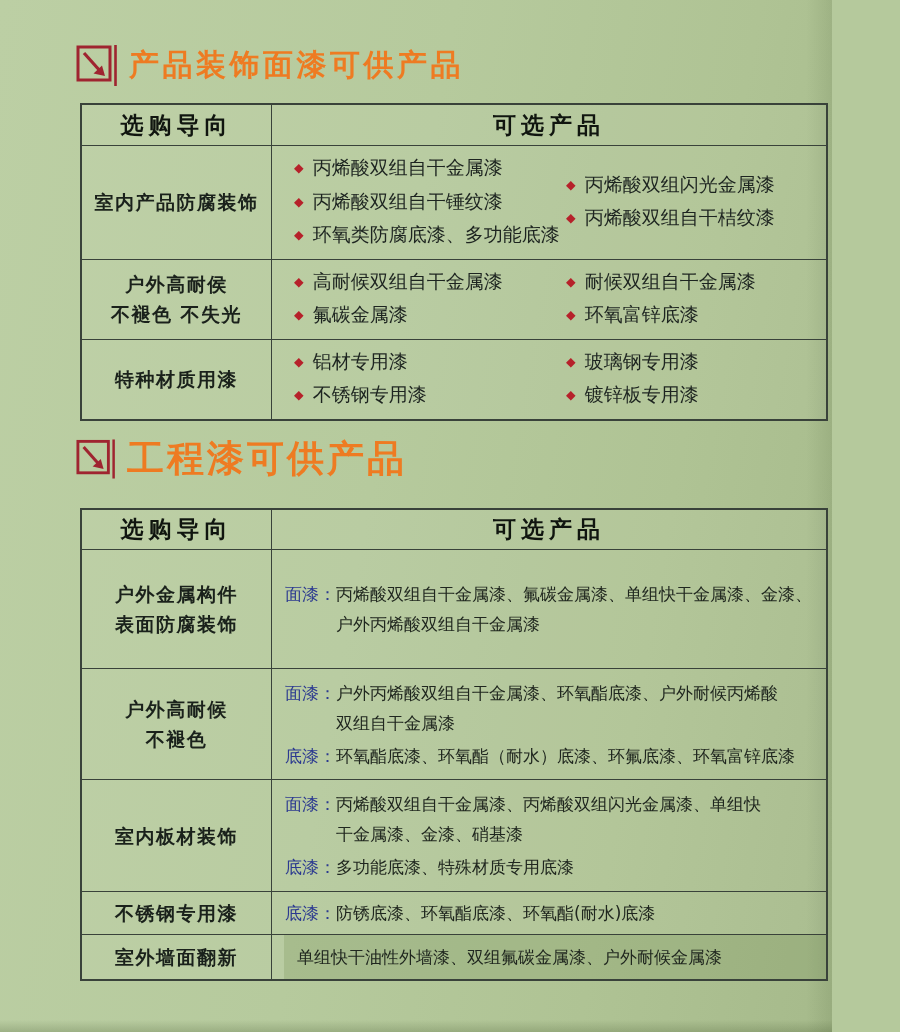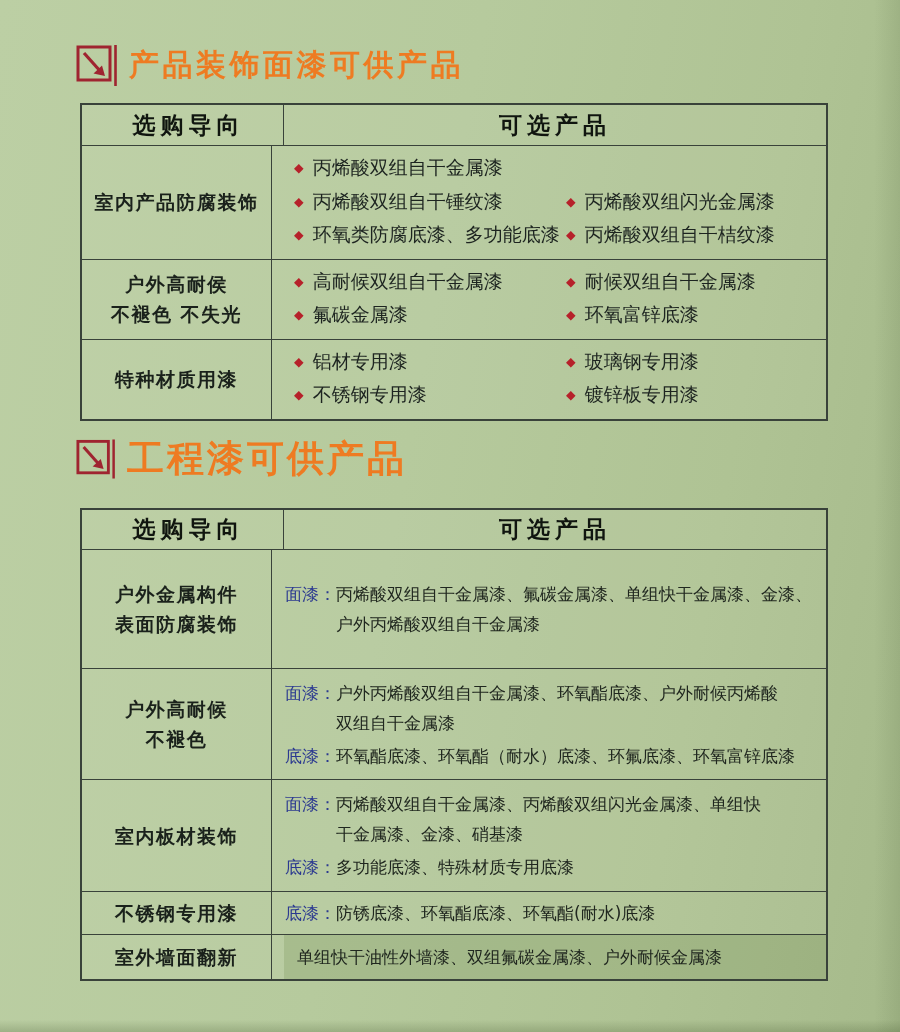--- a/index.html
+++ b/index.html
@@ -3,21 +3,21 @@
 <meta charset="utf-8">
 <style>
   * { box-sizing: border-box; margin: 0; padding: 0; }
   html,body { width: 900px; height: 1032px; }
   body {
     font-family: "DejaVu Sans", "Liberation Sans", sans-serif;
     background: #b5c99c;
     overflow: hidden;
   }
   .page {
-    position: relative; width: 900px; height: 1032px;
+    position: relative; width: 832px; height: 1032px;
     background: linear-gradient(100deg, #bccfa4 0%, #b6ca9d 45%, #afc394 75%, #a6ba8b 100%);
   }
   .page::after {
     content:''; position:absolute; left:0; right:0; bottom:0; height:12px;
     background: linear-gradient(to bottom, rgba(0,0,0,0), rgba(55,75,35,0.22));
     pointer-events:none;
   }
   .page::before {
     content:''; position:absolute; top:0; bottom:0; right:0; width:26px;
     background: linear-gradient(to right, rgba(0,0,0,0), rgba(55,75,35,0.12));
@@ -35,42 +35,42 @@
 
   
   .tbl {
     position: absolute; width: 748px;
     border: 2px solid #39423a;
     background: rgba(255,255,255,0.05);
   }
   #tbl1 { left: 80px; top: 103px; }
   #tbl2 { left: 80px; top: 508px; }
   .row { display: flex; border-top: 1.6px solid #39423a; }
-  .row.hdr { border-top: none; padding-left: 12px; }
+  .row.hdr { border-top: none; }
   .h40{min-height:40px} .h39{min-height:39px}
   .h95{min-height:95px} .h70{min-height:70px} .h71{min-height:71px}
   .h119{min-height:119px} .h111{min-height:111px} .h112{min-height:112px}
   .h43{min-height:43px} .h45{min-height:45px}
 
   .gcell {
     width: 190px; flex: 0 0 190px;
     border-right: 1.6px solid #39423a;
     display: flex; flex-direction: column; justify-content: center; align-items: center;
     text-align: center; padding: 4px 2px;
   }
   .hcell {
     display: flex; align-items: center; justify-content: center;
     font-size: 23px; font-weight: 700; color: #10150f; letter-spacing: 5px;
   }
   .hcell.prod { flex: 1; }
   .guide-line { font-size: 19px; font-weight: 600; color: #1a211b; line-height: 30px; letter-spacing: 1.5px; }
 
   
   .pcell { flex: 1; display: flex; align-items: center; padding: 6px 6px 6px 22px; }
-  .cols { display: flex; width: 100%; align-items: flex-end; }
+  .cols { display: flex; width: 100%; align-items: center; }
   .colA { width: 272px; flex: 0 0 272px; }
   .colB { flex: 1; }
   .item { font-size: 19px; line-height: 30.5px; color: #1d2420; white-space: nowrap; }
   .blt { color: #b6212a; font-size: 12.5px; margin-right: 9px; position: relative; top: -2px; }
 
   
   .ecell { flex: 1; display: flex; flex-direction: column; justify-content: center; padding: 6px 8px 6px 13px; row-gap: 3px; }
   .line { font-size: 17px; line-height: 30px; color: #20271f; white-space: nowrap; }
   .cont { padding-left: 51px; }
   .lbl { color: #2b3990; font-weight: 400; }

